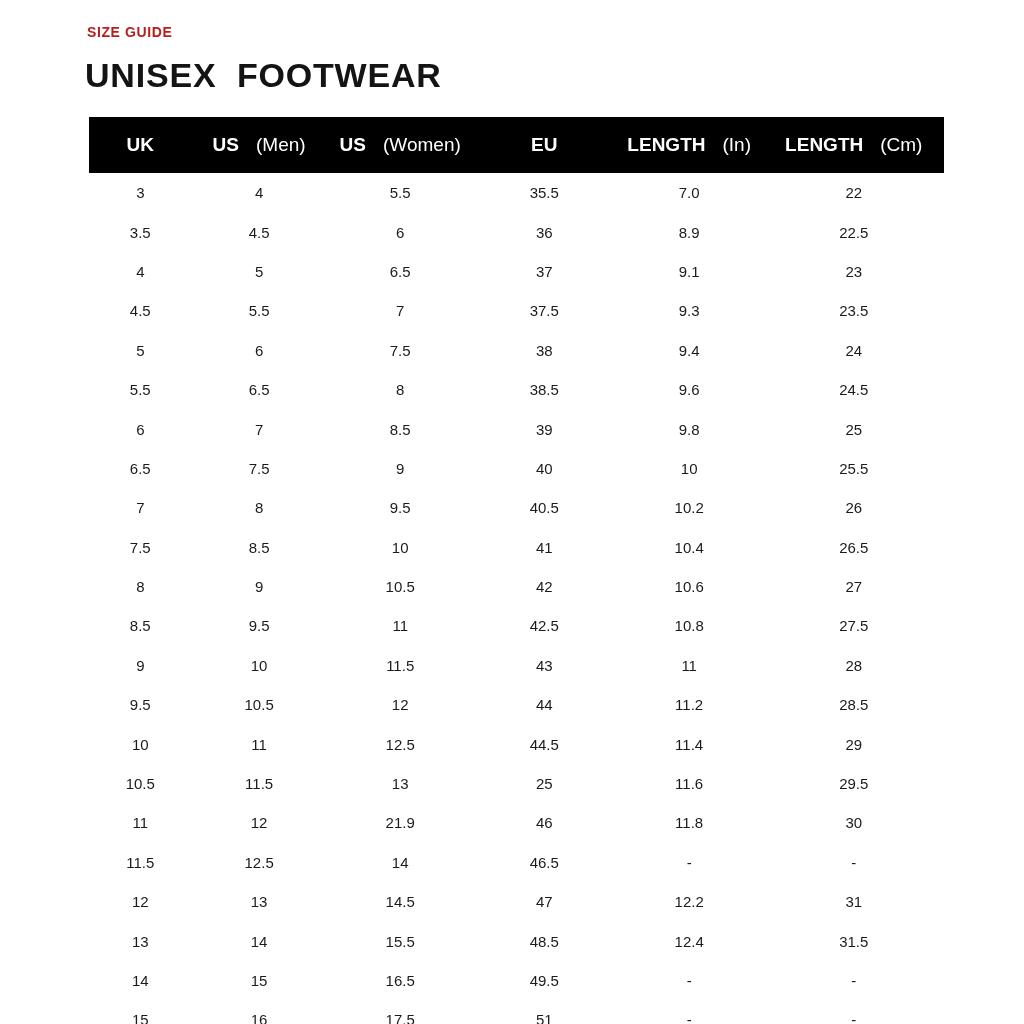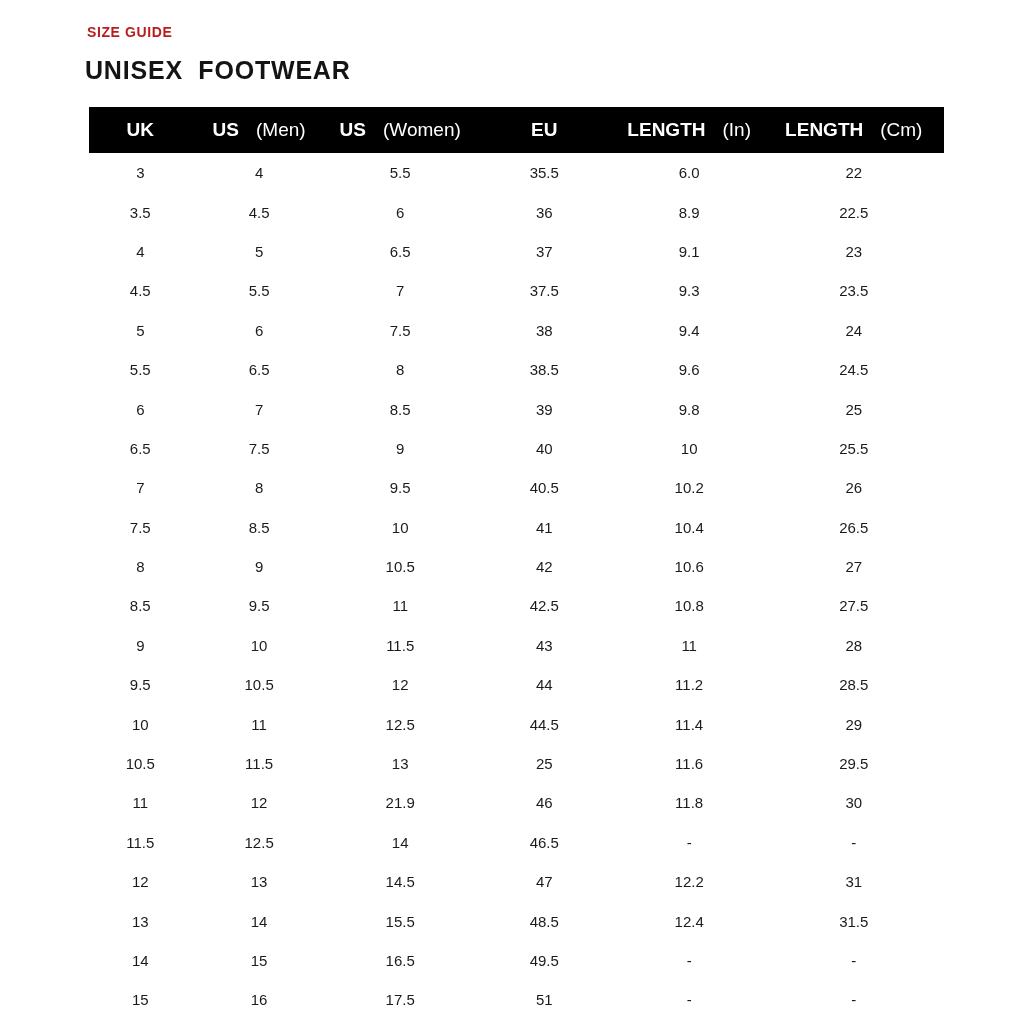--- a/index.html
+++ b/index.html
@@ -18,36 +18,36 @@
   }
   .eyebrow {
     margin: 24px 0 0 87px;
     font-size: 14px;
     font-weight: 700;
     letter-spacing: 0.6px;
     color: #b91c1c;
   }
   .title {
     margin: 16px 0 2px 85px;
-    font-size: 25px;
+    font-size: 34px;
     font-weight: 700;
     letter-spacing: 0.8px;
     color: #141414;
     white-space: pre; 
   }
   table.size-table {
     margin: 22px 0 0 89px;
     width: 855px;
     border-collapse: collapse;
     table-layout: fixed;
   }
   thead th {
     background: #000000;
     color: #ffffff;
-    height: 46px;
+    height: 56px;
     font-size: 19px;
     font-weight: 400;
     text-align: center;
     vertical-align: middle;
     white-space: nowrap;
     padding: 0;
   }
   thead th .th-bold { font-weight: 700; }
   thead th .th-normal { font-weight: 400; margin-left: 17px; }
   thead th span:empty { display: none; }
@@ -99,21 +99,21 @@
           <span class="th-bold">LENGTH</span><span class="th-normal">(Cm)</span>
         </th>
       </tr>
     </thead>
     <tbody>
         <tr>
           <td>3</td>
           <td>4</td>
           <td>5.5</td>
           <td>35.5</td>
-          <td>6.0</td>
+          <td>7.0</td>
           <td>22</td>
         </tr>
         <tr>
           <td>3.5</td>
           <td>4.5</td>
           <td>6</td>
           <td>36</td>
           <td>8.9</td>
           <td>22.5</td>
         </tr>

